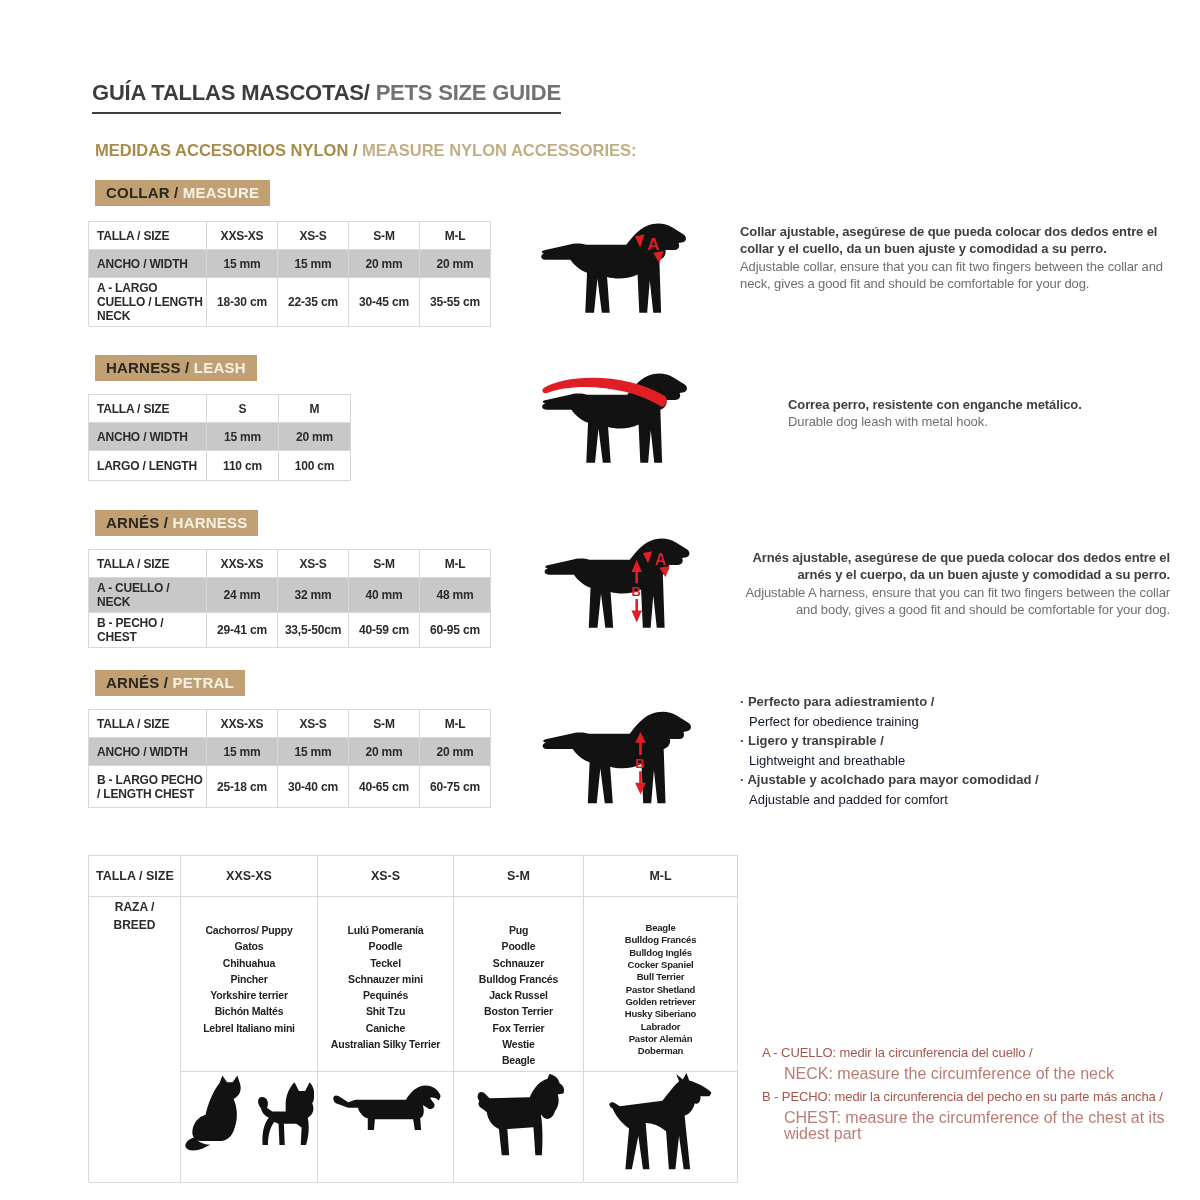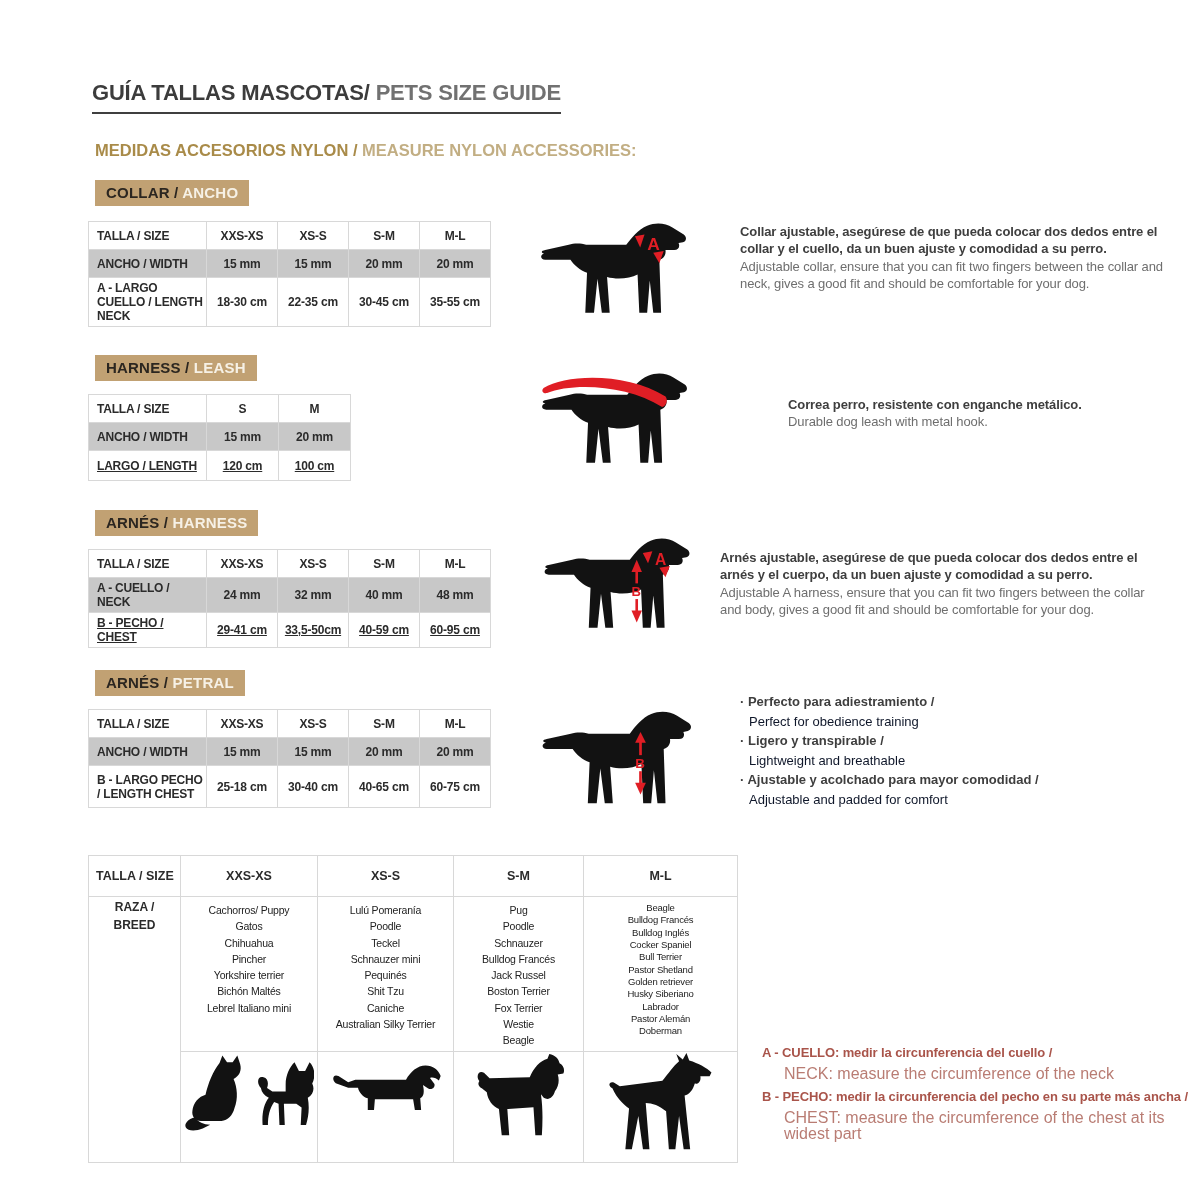--- a/index.html
+++ b/index.html
@@ -16,60 +16,60 @@
          padding:4px 11px 5px;letter-spacing:0.2px;}
   .badge .en{color:#f6f1e6;}
   
   table.spec{position:absolute;border-collapse:collapse;background:#fff;table-layout:fixed;}
   table.spec td{border:1px solid #d8d8d8;text-align:center;font-weight:bold;font-size:12px;
                 color:#2b2b2b;padding:3px 2px;letter-spacing:-0.2px;}
   table.spec td.lbl{text-align:left;padding-left:8px;}
   table.spec tr.shade td{background:var(--table_shade);}
   table.spec tr{height:28px;}
   table.spec tr.tall{height:42px;}
-  table.spec tr.med{height:30px;text-decoration:underline;}
+  table.spec tr.med{height:30px;}
   
   .desc{position:absolute;width:430px;font-size:13px;line-height:1.33;letter-spacing:-0.1px;}
   .desc .es{font-weight:bold;color:#3e3e3e;}
   .desc .en{color:#6e6e6e;}
   .bullets{position:absolute;width:430px;font-size:13px;line-height:1.5;}
   .bullet .es{font-weight:bold;color:#3e3e3e;}
   .bullet .es::before{content:"· ";}
   .bullet .en{color:#0f172a;padding-left:9px;}
   
   .fig{position:absolute;}
   .dog{fill:var(--silhouette_black);}
   .red{fill:var(--arrow_red);}
   .mletter{fill:var(--arrow_red);font-family:"Liberation Sans",sans-serif;font-weight:bold;}
   
   table.breeds{position:absolute;border-collapse:collapse;background:#fff;table-layout:fixed;}
   table.breeds td{border:1px solid #d8d8d8;vertical-align:top;text-align:center;}
   table.breeds tr.bh td{font-weight:bold;font-size:12.5px;height:38px;vertical-align:middle;color:#2b2b2b;}
   table.breeds td.bl{text-align:left;padding-left:7px;}
-  td.breedcell{font-weight:normal;font-size:10.5px;line-height:1.55;padding-top:5px;color:#222;
+  td.breedcell{font-weight:bold;font-size:10.5px;line-height:1.55;padding-top:25px;color:#222;
                white-space:pre-line;height:148px;letter-spacing:-0.2px;}
   td.breedcell.tight{font-size:9.5px;line-height:1.3;}
   td.razacell{vertical-align:middle;text-align:center;font-weight:bold;font-size:12px;
               white-space:pre-line;line-height:1.5;color:#2b2b2b;}
   td.silcell{height:108px;vertical-align:bottom;}
   .silwrap{display:flex;align-items:flex-end;justify-content:center;gap:10px;padding-bottom:8px;}
   
   .notes{position:absolute;left:762px;top:1046px;width:435px;font-size:13px;line-height:1.0;}
-  .notes .nb{font-weight:bold;color:var(--note_red);margin-bottom:7px;letter-spacing:-0.1px;}
+  .notes .nb{font-weight:normal;color:var(--note_red);margin-bottom:7px;letter-spacing:-0.1px;}
   .notes .nr{color:var(--note_red_light);font-size:16px;padding-left:22px;margin-bottom:8px;}
 </style>
 </head>
 <body>
 
 <div class="canvas">
 
   <div class="title"><span>GUÍA TALLAS MASCOTAS/</span><span class="lt"> PETS SIZE GUIDE</span></div>
   <div class="subtitle"><span>MEDIDAS ACCESORIOS NYLON /</span><span class="lt"> MEASURE NYLON ACCESSORIES:</span></div>
 
-  <div class="badge" style="left:95px;top:180px;"><span>COLLAR /</span><span class="en"> ANCHO</span></div>
+  <div class="badge" style="left:95px;top:180px;"><span>COLLAR /</span><span class="en"> MEASURE</span></div>
 
   <table class="spec" style="left:88px;top:221px;width:402px;">
     <colgroup>
         <col style="width:118px">
         <col style="width:71px">
         <col style="width:71px">
         <col style="width:71px">
         <col style="width:71px">
       </colgroup>
     <tbody>
@@ -125,21 +125,21 @@
       <td>S</td>
       <td>M</td>
     </tr>
     <tr class="shade">
       <td class="lbl">ANCHO / WIDTH</td>
       <td>15 mm</td>
       <td>20 mm</td>
     </tr>
     <tr class="med">
       <td class="lbl">LARGO / LENGTH</td>
-      <td>120 cm</td>
+      <td>110 cm</td>
       <td>100 cm</td>
     </tr>
   </tbody>
     </table>
 
   <div class="fig" style="left:528px;top:360px;">
     <svg width="195" height="122" viewBox="0 0 200 140">
       <path class="dog" d="M8,50 C3,51 3,57 9,57 L38,57 C42,63 49,69 57,72 L55,118 L65,118 L69,79 L74,118 L83,118 L80,77 C91,80 106,79 115,74 L117,118 L126,118 L129,81 L133,118 L142,118 L140,57 C145,56 148,51 147,46 L157,46 C162,46 164,42 162,38 L167,37 C171,36 172,31 168,28 L155,20 C147,15 136,14 126,18 C116,22 108,32 102,40 L56,40 C50,38 42,38 36,40 L9,46 C4,47 4,49 8,50 Z"></path>
       <path class="red" d="M146,42 C102,14 32,16 6,32 C3,35 5,39 10,38 C38,26 102,28 142,54 C147,53 149,46 146,42 Z"></path>
     </svg>
@@ -192,21 +192,21 @@
       <text class="mletter" x="131" y="46" font-size="18">A</text>
       <polygon class="red" points="136,49 148,47 143,60"></polygon>
       <polygon class="red" points="104,54 116,54 110,40"></polygon>
       <rect class="red" x="108.5" y="53" width="3" height="14"></rect>
       <text class="mletter" x="104" y="81" font-size="15">B</text>
       <rect class="red" x="108.5" y="85" width="3" height="14"></rect>
       <polygon class="red" points="104,98 116,98 110,112"></polygon>
     </svg>
   </div>
 
-  <div class="desc" style="left:720px;top:549px;">
+  <div class="desc" style="left:740px;top:549px;text-align:right;">
     <div class="es">Arnés ajustable, asegúrese de que pueda colocar dos dedos entre el arnés y el cuerpo, da un buen ajuste y comodidad a su perro.</div>
     <div class="en">Adjustable A harness, ensure that you can fit two fingers between the collar and body, gives a good fit and should be comfortable for your dog.</div>
   </div>
 
   <div class="badge" style="left:95px;top:670px;"><span>ARNÉS /</span><span class="en"> PETRAL</span></div>
 
   <table class="spec" style="left:88px;top:709px;width:402px;">
     <colgroup>
         <col style="width:118px">
         <col style="width:71px">

